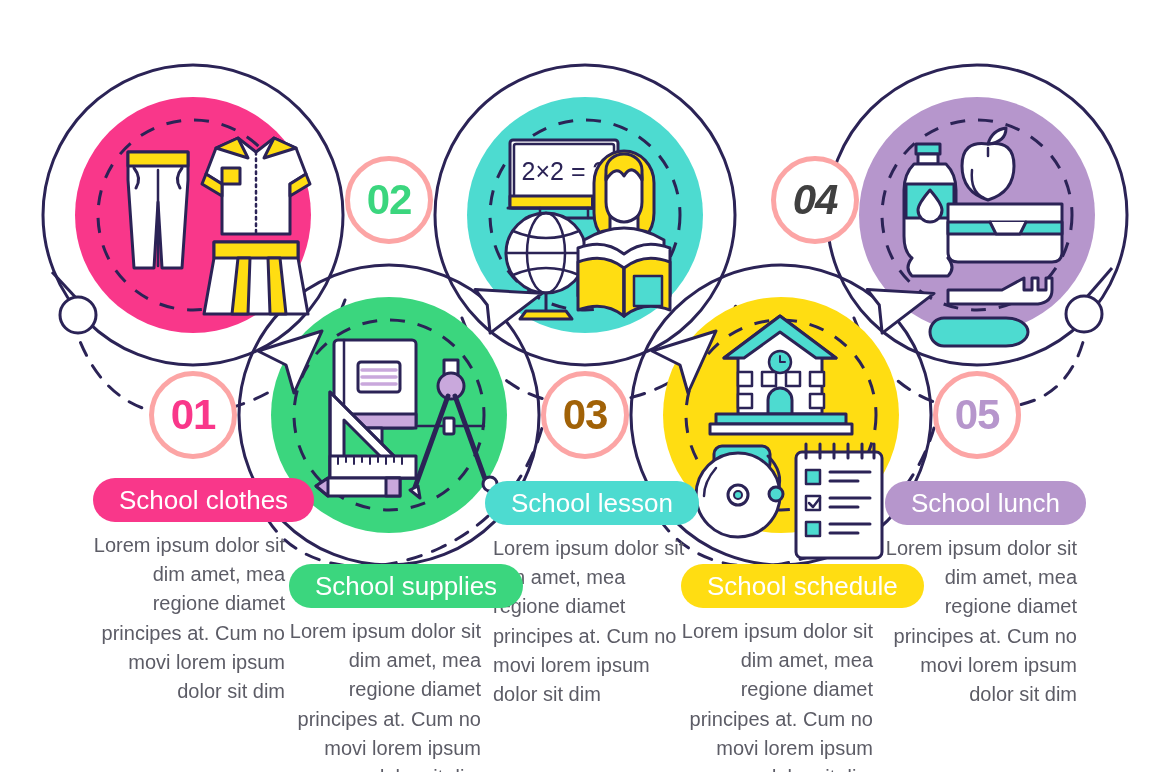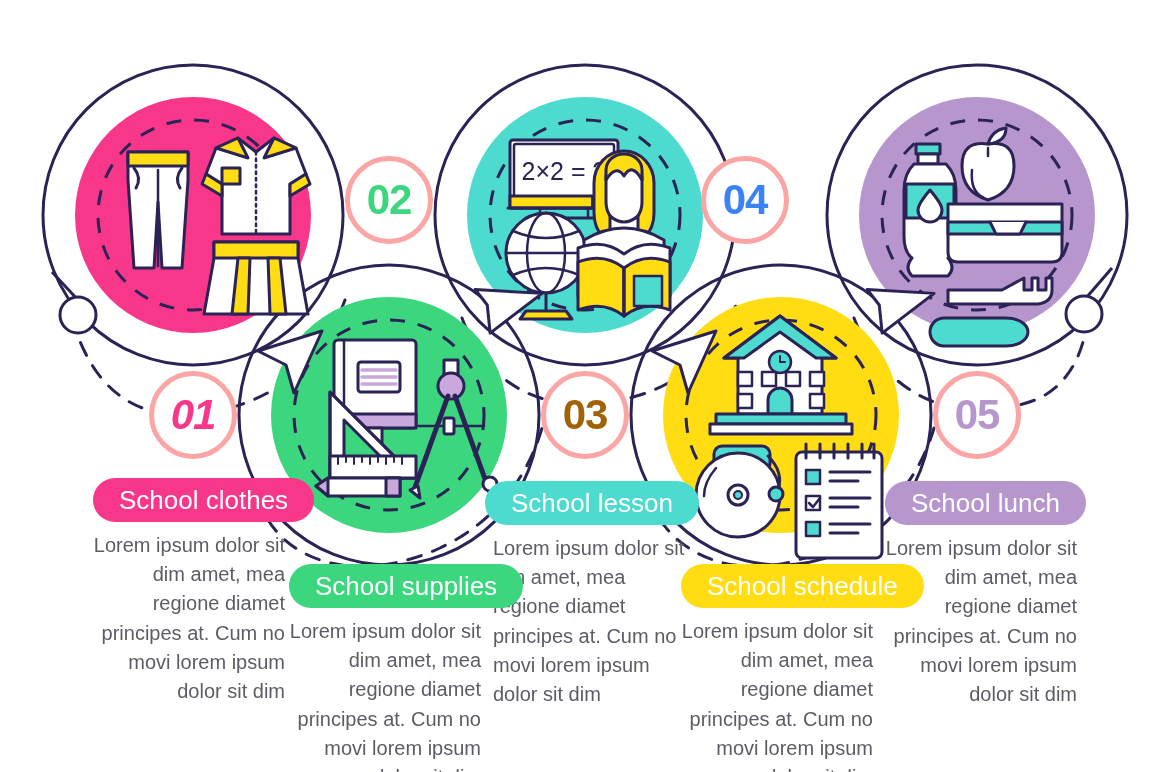--- a/index.html
+++ b/index.html
@@ -253,30 +253,30 @@
 
   <svg class="layer" viewBox="0 0 1160 772" style="pointer-events:none">
     <g fill="#ffffff" stroke="#2B2356" stroke-width="3" stroke-linejoin="round">
       <path d="M258,351 l64,-20 l-28,62 l-8,-28 z"></path>
       <path d="M480,281 l64,20 l-60,26 l4,-28 z" transform="rotate(-14 512 305)"></path>
       <path d="M652,351 l64,-20 l-28,62 l-8,-28 z"></path>
       <path d="M872,281 l64,20 l-60,26 l4,-28 z" transform="rotate(-14 904 305)"></path>
     </g>
   </svg>
 
-  <div class="numbadge" style="left:149px;top:371px;color:#F9378A;font-style:italic;">
+  <div class="numbadge" style="left:149px;top:371px;color:#F9378A;">
     <span>01</span>
   </div>
   <div class="numbadge" style="left:345px;top:156px;color:#3BD67E;">
     <span>02</span>
   </div>
   <div class="numbadge" style="left:541px;top:371px;color:#a16207;">
     <span>03</span>
   </div>
-  <div class="numbadge" style="left:701px;top:156px;color:#3b82f6;">
+  <div class="numbadge" style="left:771px;top:156px;color:#404040;font-style:italic;">
     <span>04</span>
   </div>
   <div class="numbadge" style="left:933px;top:371px;color:#B696CC;">
     <span>05</span>
   </div>
 
   <div class="pill" style="left:93px;top:478px;background:#F9378A;">
     <span>School clothes</span>
   </div>
   <div class="pill" style="left:289px;top:564px;background:#3BD67E;">

